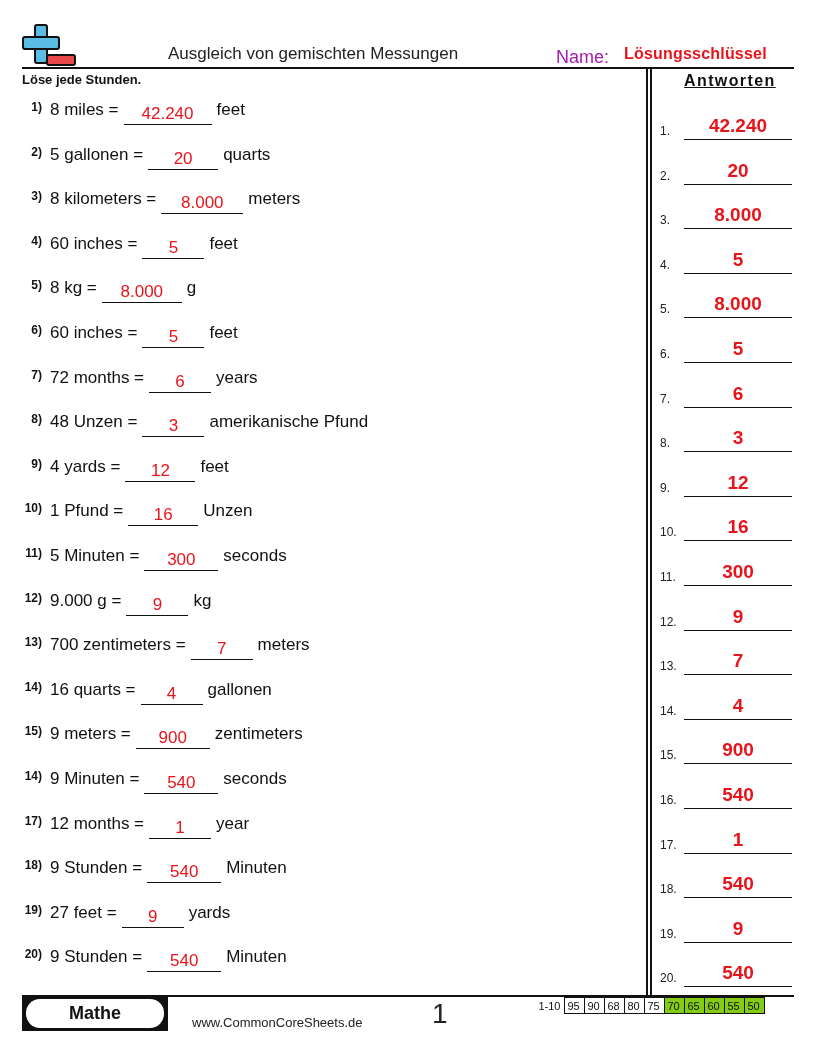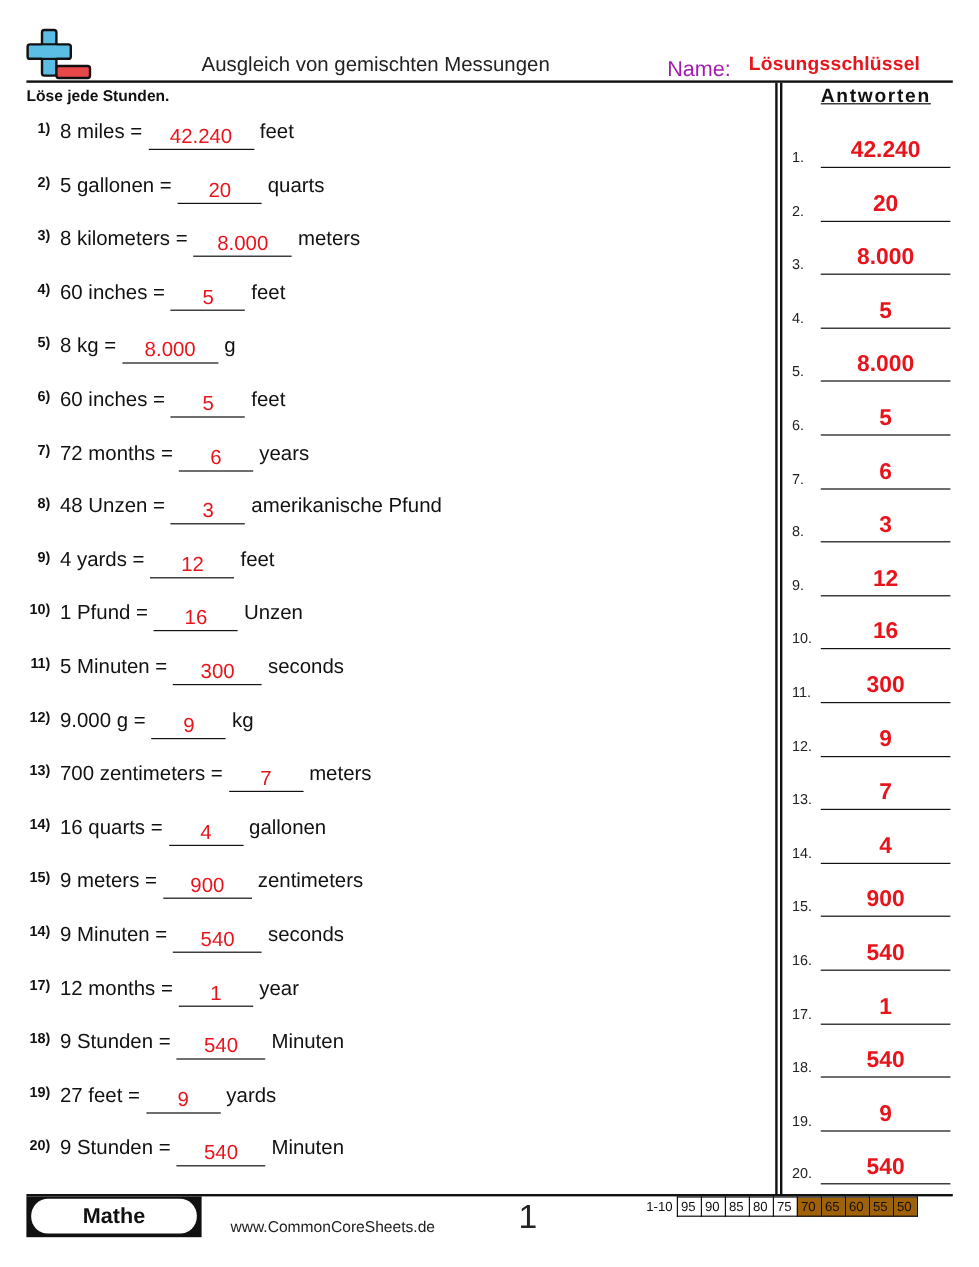--- a/index.html
+++ b/index.html
@@ -34,21 +34,21 @@
 
   .footer-rule { position: absolute; left: 22px; top: 995px; width: 772px; height: 2px; background: #111; }
   .footer-black { position: absolute; left: 22px; top: 997px; width: 146px; height: 34px; background: #111; }
   .mathe-pill { position: absolute; left: 26px; top: 999px; width: 138px; height: 29px; background: #fff; border-radius: 14px; text-align: center; font-weight: bold; font-size: 18px; line-height: 29px; }
   .website { position: absolute; left: 192px; top: 1015px; font-size: 13px; color: #222; }
   .page-num { position: absolute; left: 432px; top: 998px; font-size: 28px; color: #222; }
 
   .score-table { position: absolute; left: 528px; top: 997px; border-collapse: collapse; font-size: 11px; }
   .score-table td { border: 1px solid #111; height: 16px; padding: 0 3px; min-width: 20px; line-height: 14px; }
   .score-table td.rlabel { border: none; text-align: right; padding-right: 3px; min-width: 36px; }
-  .score-table td.hl { background: #a16207; margin-left: 48px; }
+  .score-table td.hl { background: #84cc16; margin-left: 48px; }
 </style>
 </head>
 <body>
 
 <div class="logo">
   <div class="vbar"></div>
   <div class="hbar"></div>
   <div class="hfill"></div>
   <div class="minus"></div>
 </div>
@@ -273,21 +273,21 @@
 <div class="mathe-pill">Mathe</div>
 <div class="website">www.CommonCoreSheets.de</div>
 <div class="page-num">1</div>
 
 <table class="score-table">
     <tbody id="score-body">
       <tr>
         <td class="rlabel">1-10</td>
         <td class="">95</td>
         <td class="">90</td>
-        <td class="">85</td>
+        <td class="">68</td>
         <td class="">80</td>
         <td class="">75</td>
         <td class="hl">70</td>
         <td class="hl">65</td>
         <td class="hl">60</td>
         <td class="hl">55</td>
         <td class="hl">50</td>
       </tr>
     </tbody>
   </table>

